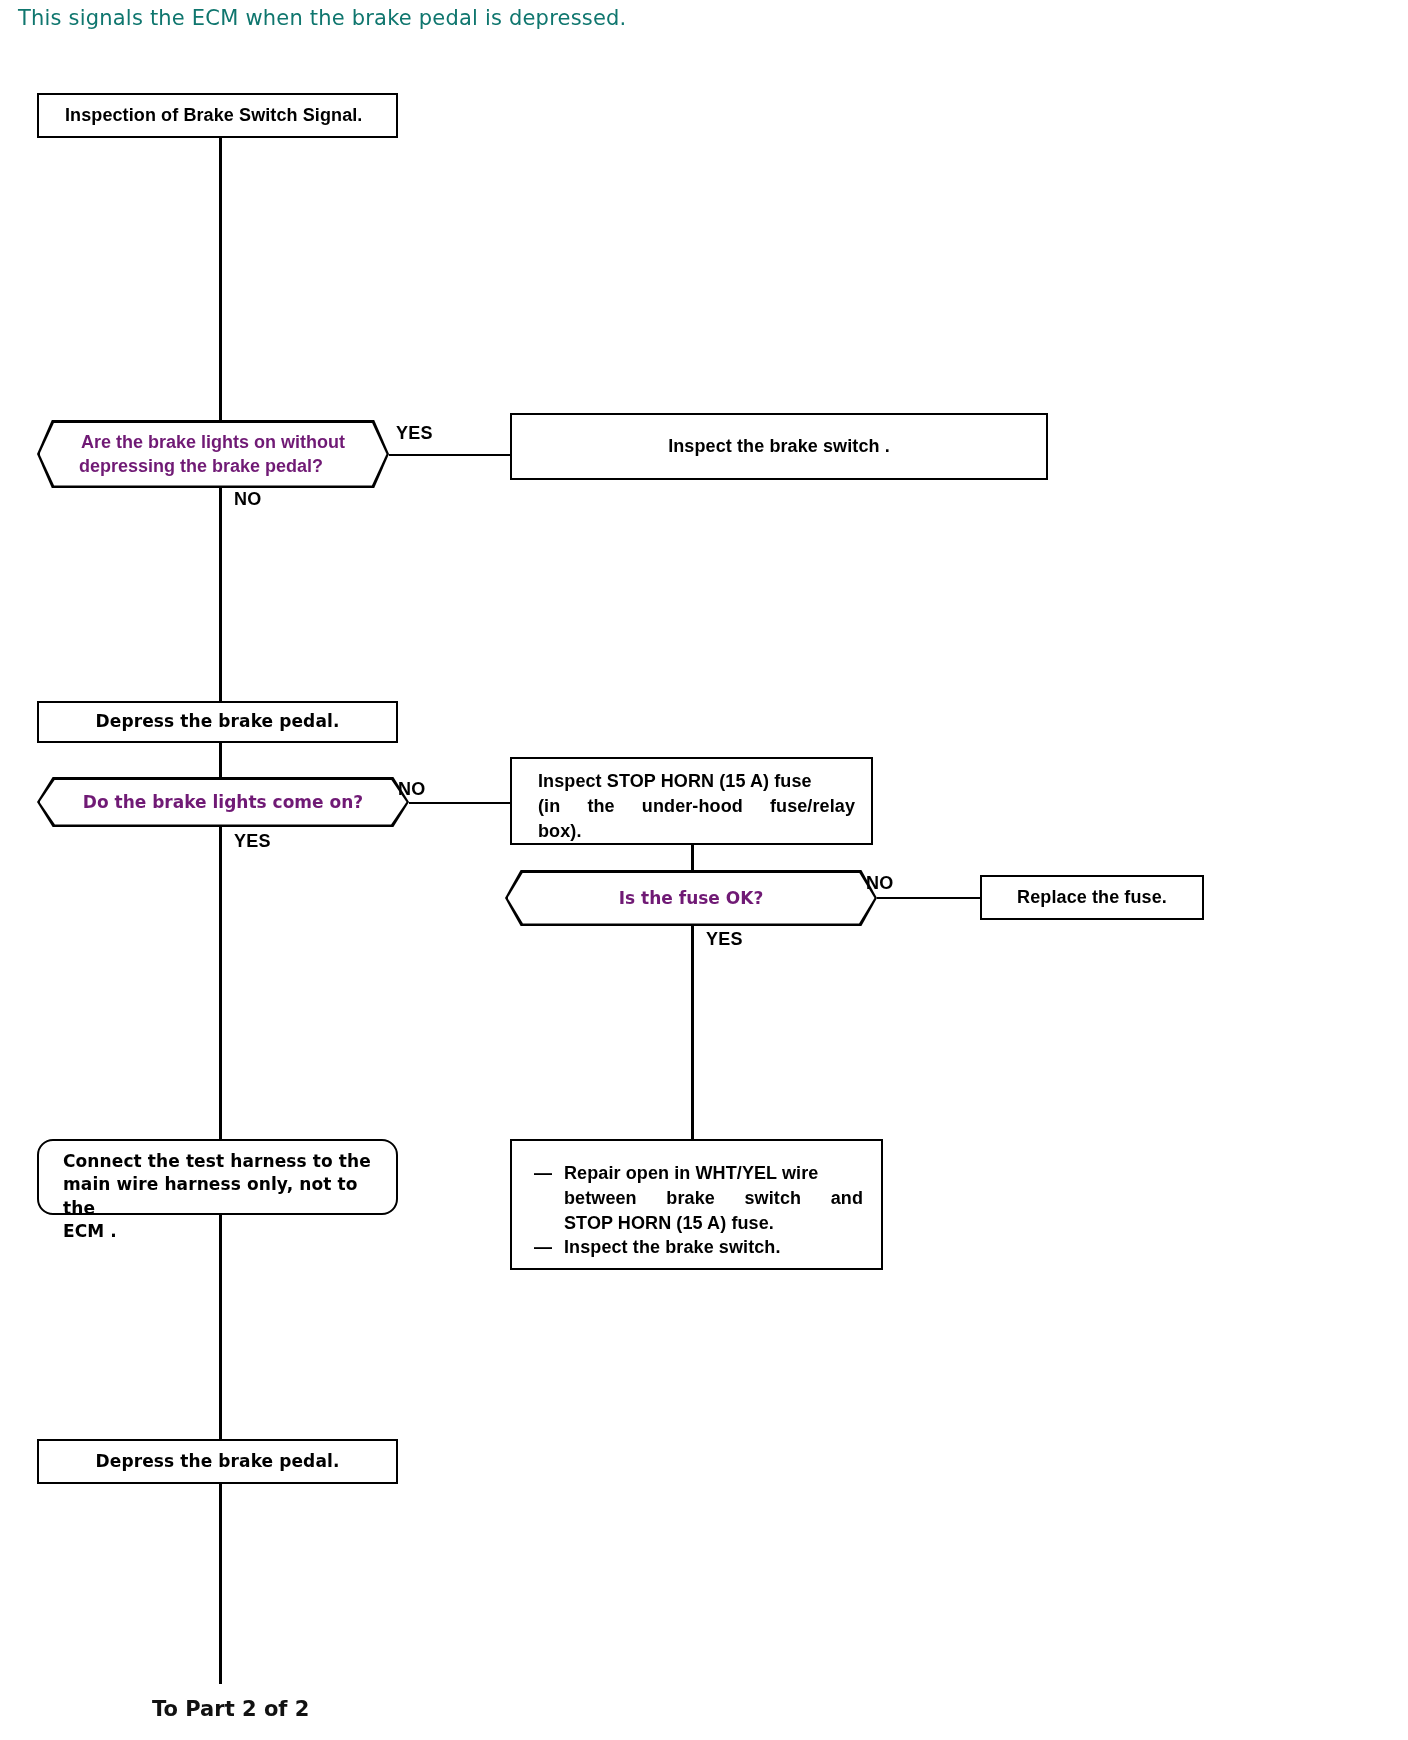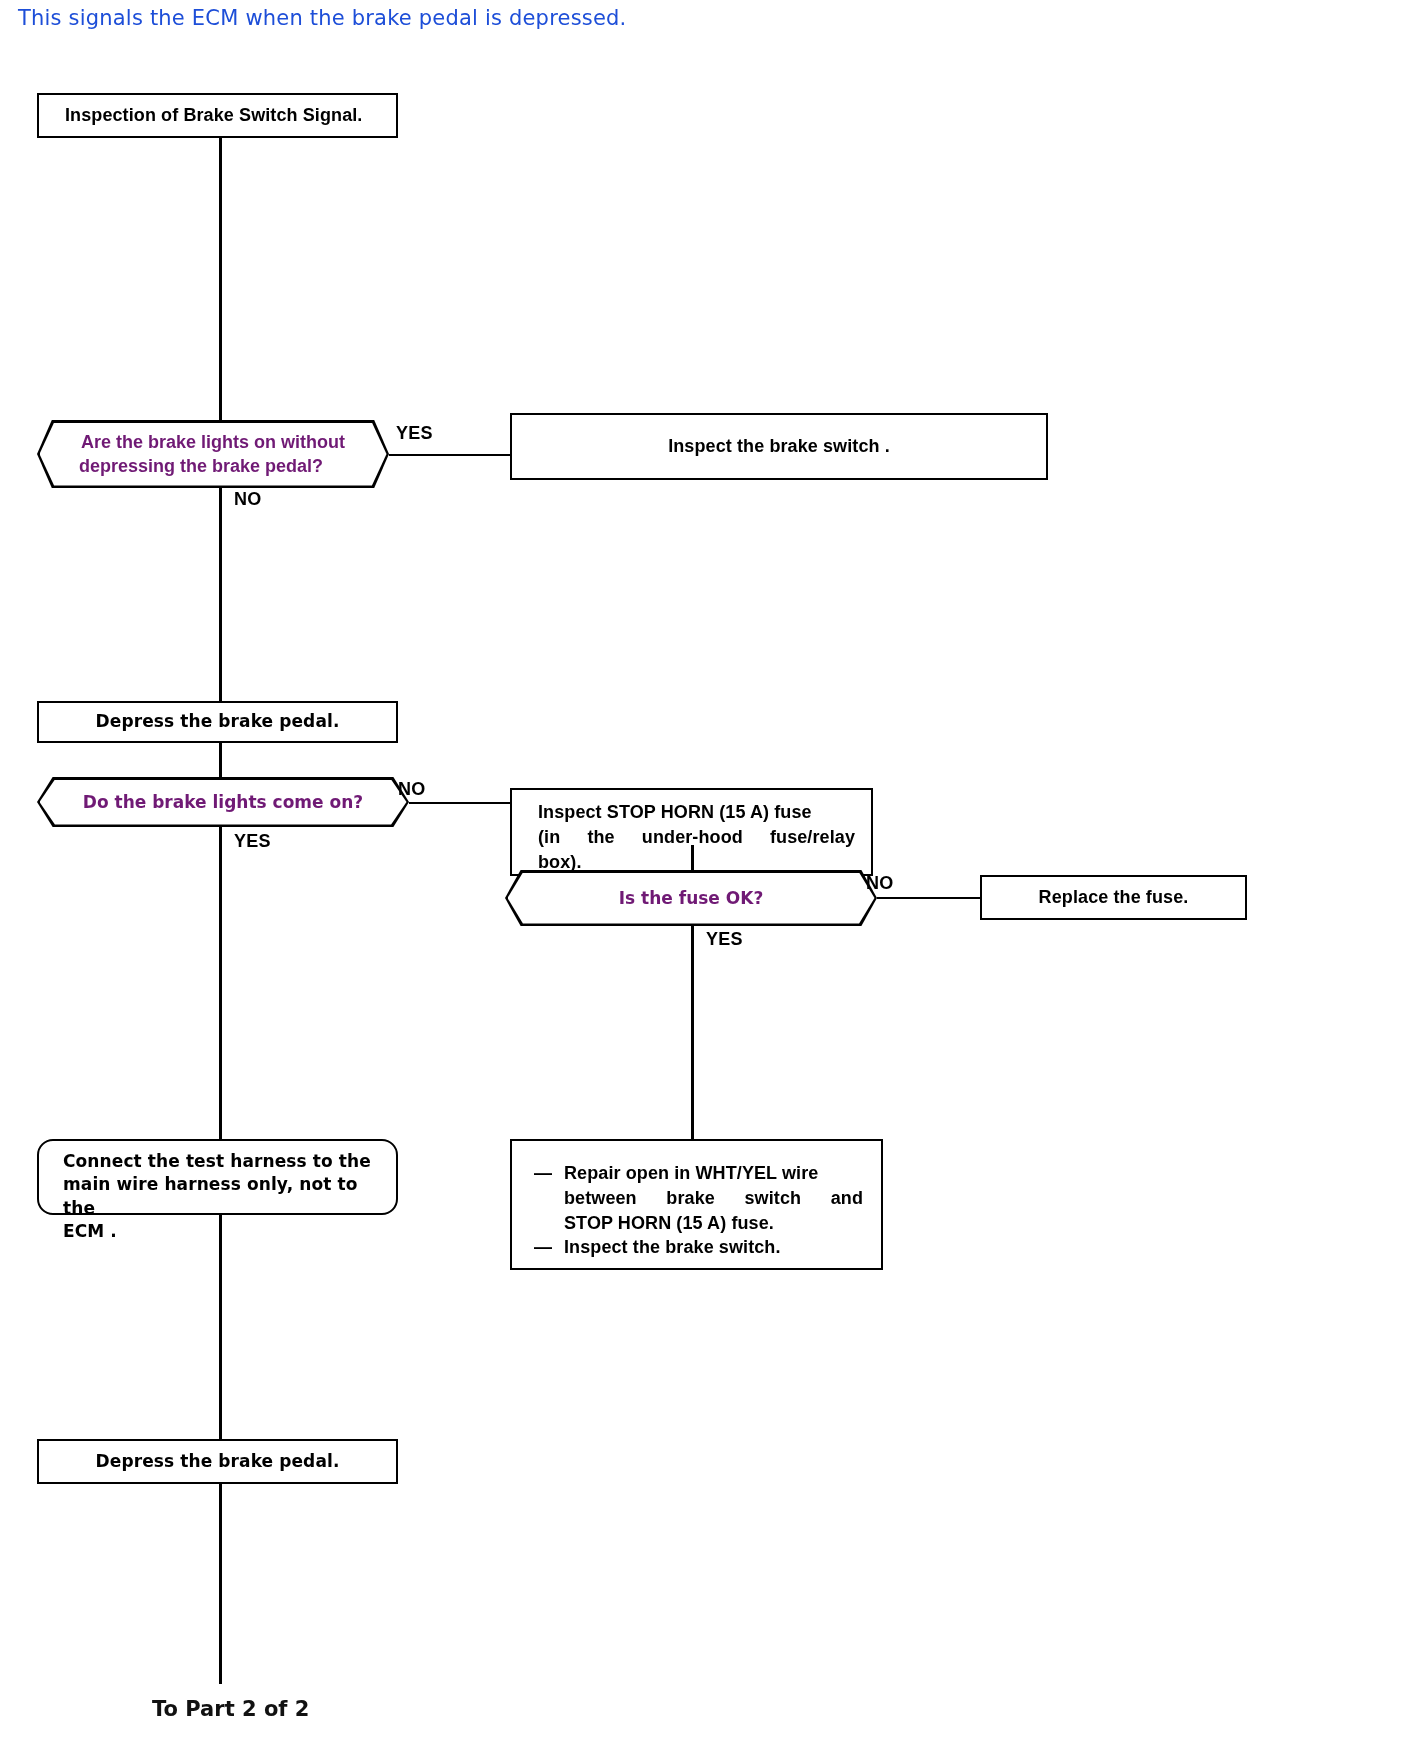--- a/index.html
+++ b/index.html
@@ -19,21 +19,21 @@
     background: #ffffff;
     overflow: hidden;
   }
   .intro {
     position: absolute;
     left: 18px;
     top: 6px;
     font-size: 21px;
     letter-spacing: 0.2px;
     font-weight: 400;
-    color: #1d4ed8;
+    color: #0f766e;
     font-family: "DejaVu Sans", sans-serif;
     white-space: nowrap;
   }
 
   
   .box {
     position: absolute;
     box-sizing: border-box;
     border: 2.5px solid #000;
     background: #fff;
@@ -154,21 +154,21 @@
       <div class="htxt plain">Do the brake lights come on?</div>
     </div>
   </div>
 
   <div class="lbl" style="left:398px; top:779px;">NO</div>
   <div class="hline" style="left:409px; top:802px; width:103px;"></div>
 
   <div class="lbl" style="left:234px; top:831px;">YES</div>
   <div class="vline" style="left:219px; top:827px; height:312px;"></div>
 
-  <div class="box justify" style="left:510px; top:757px; width:363px; height:88px; align-items:flex-start; padding-top:10px;margin-top:31px;">
+  <div class="box justify" style="left:510px; top:757px; width:363px; height:88px; align-items:flex-start; padding-top:10px;">
     <span class="txt" style="text-align:left;">
       <span style="display:block">Inspect STOP HORN (15 A) fuse</span>
       <span style="display:block; text-align:justify; text-align-last:justify;">(in the under-hood fuse/relay</span>
       <span style="display:block">box).</span>
     </span>
   </div>
 
   <div class="vline" style="left:691px; top:845px; height:27px;"></div>
 
   <div class="hex" style="left:505px; top:870px; width:372px; height:56px;">
@@ -176,21 +176,21 @@
       <div class="htxt plain">Is the fuse OK?</div>
     </div>
   </div>
 
   <div class="lbl" style="left:866px; top:873px;">NO</div>
   <div class="hline" style="left:877px; top:897px; width:103px;"></div>
 
   <div class="lbl" style="left:706px; top:929px;">YES</div>
   <div class="vline" style="left:691px; top:926px; height:213px;"></div>
 
-  <div class="box center" style="left:980px; top:875px; width:267px; height:45px;justify-content:flex-end;">
+  <div class="box center" style="left:980px; top:875px; width:224px; height:45px;justify-content:flex-end;">
     <span class="txt">Replace the fuse.</span>
   </div>
 
   <div class="box left" style="left:37px; top:1139px; width:361px; height:76px; align-items:flex-start; padding-top:9px; padding-left:24px;border-radius:16px;">
     <span class="txt plain">
       <span style="display:block">Connect the test harness to the</span>
       <span style="display:block">main wire harness only, not to the</span>
       <span style="display:block">ECM .</span>
     </span>
   </div>

